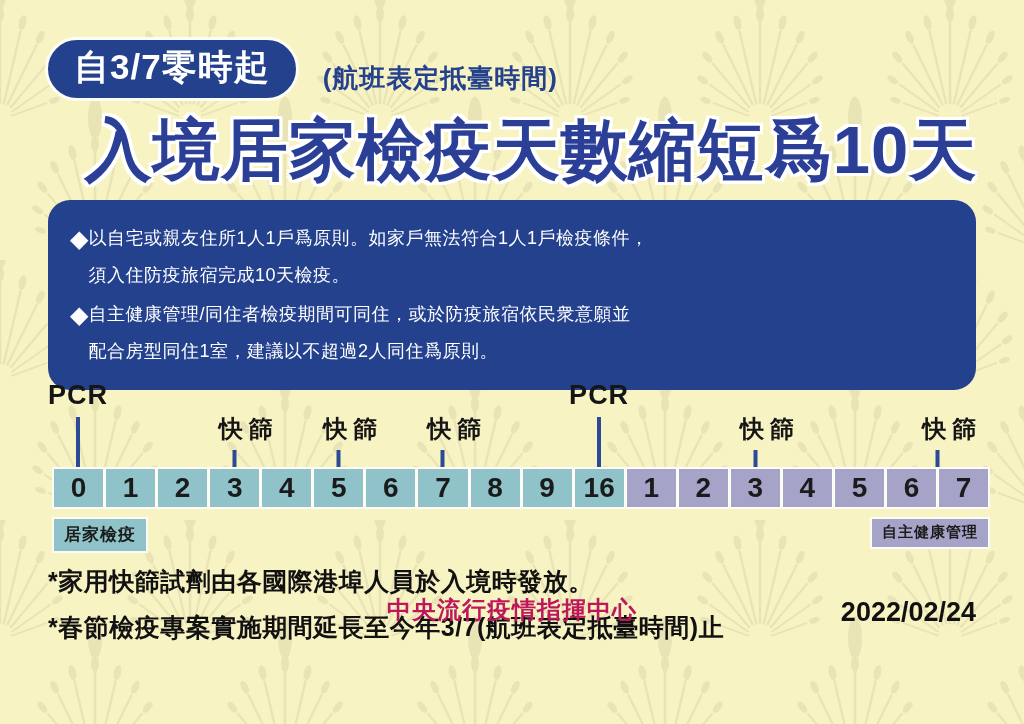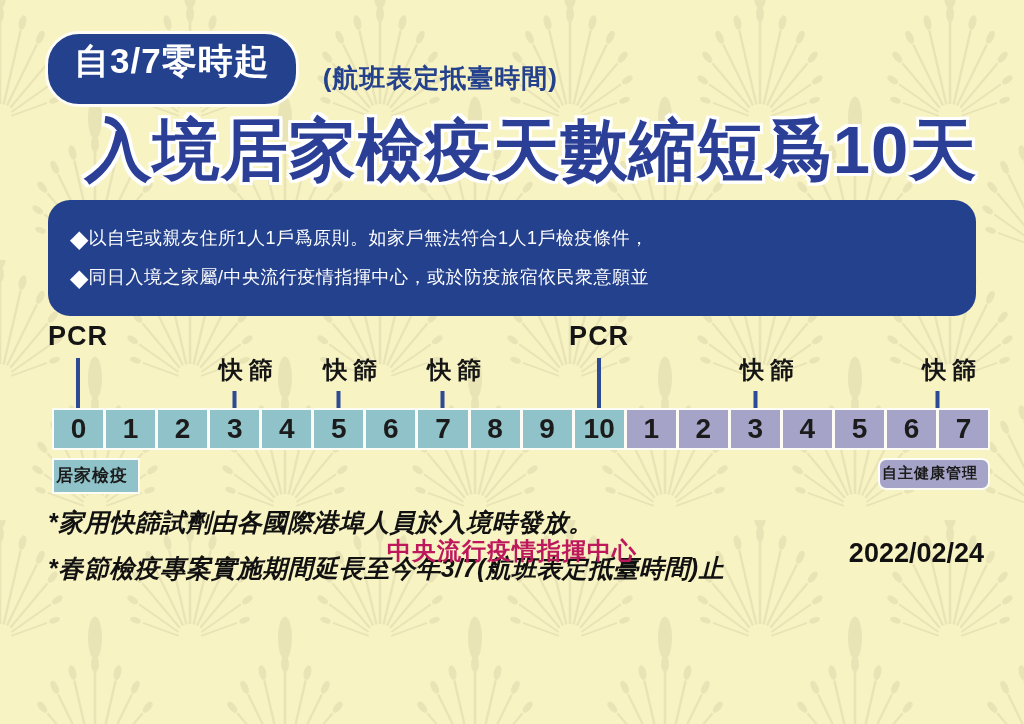--- a/index.html
+++ b/index.html
@@ -20,21 +20,21 @@
   .header-row{
     display:flex;align-items:center;
     margin:36px 0 0 45px;height:66px;
   }
   .badge-pill{
     background:var(--blue,#24418e);
     color:#fff;
     border:3px solid #fdfdf6;
     border-radius:34px;
     font-size:35px;font-weight:bold;
-    padding:8px 26px 24px 26px;
+    padding:8px 26px 12px 26px;
     letter-spacing:1px;
     line-height:1.1;
   }
   .badge-note{
     color:var(--blue,#24418e);
     font-size:26px;font-weight:bold;
     margin-left:24px;margin-top:18px;
     letter-spacing:1px;
   }
   .main-title{
@@ -70,21 +70,21 @@
   .bullet-text{font-size:18px;font-weight:normal;line-height:37px;letter-spacing:0.5px;}
   .bullet-line{white-space:nowrap;}
 
   
   .timeline-wrap{
     position:relative;
     margin:0 34px 0 52px;   
   }
   .markers{
     position:relative;
-    height:92px;
+    height:77px;
   }
   .marker{
     position:absolute;bottom:0;
     display:flex;flex-direction:column;align-items:center;
     transform:translateX(-50%);
   }
   .marker .mlabel{
     font-weight:bold;color:#151515;white-space:nowrap;
   }
   .marker.pcr .mlabel{font-size:27px;letter-spacing:1px;margin-bottom:6px;}
@@ -111,41 +111,41 @@
   .cell.q{background:var(--teal,#8fc3c9);}
   .cell.s{background:var(--purple,#a5a4c8);}
 
   .phase-row{
     position:relative;height:36px;margin-top:8px;
   }
   .phase-badge{
     position:absolute;top:0;
     border:2px solid #fdfdf6;
     font-weight:bold;color:#1b1b1b;
-    padding:4px 10px 5px 2px;
+    padding:4px 10px 5px 10px;
     white-space:nowrap;
   }
   .phase-badge.q{left:0;background:var(--teal,#8fc3c9);font-size:17px;letter-spacing:1px;}
-  .phase-badge.s{right:0;background:var(--purple,#a5a4c8);font-size:15px;letter-spacing:1px;border-radius:8px;}
+  .phase-badge.s{right:0;background:var(--purple,#a5a4c8);font-size:15px;letter-spacing:1px;}
 
   
-  .footnotes{margin:12px 48px 0 48px;font-style:italic;}
+  .footnotes{margin:12px 48px 0 48px;}
   .footnote{
     font-size:25px;font-weight:bold;color:#111;
     letter-spacing:0.5px;
     margin-bottom:13px;white-space:nowrap;
   }
   .footer-org{
     position:absolute;left:0;right:0;bottom:18px;
     text-align:center;
     font-size:24px;font-weight:bold;color:#be185d;
     letter-spacing:1px;
   }
   .footer-date{
-    position:absolute;right:40px;bottom:16px;
+    position:absolute;right:48px;bottom:16px;
     font-size:27px;font-weight:bold;color:#111;
   }
 </style>
 </head>
 <body>
 
 <div class="page">
 
   <svg class="bg-pattern" xmlns="http://www.w3.org/2000/svg">
     <defs>
@@ -212,26 +212,28 @@
       <div class="badge-note">(航班表定抵臺時間)</div>
     </div>
     <div class="main-title">入境居家檢疫天數縮短爲10天</div>
 
     <div class="info-box">
 
     <div class="bullet-row">
           <span class="bullet-sym">◆</span>
           <div class="bullet-text">
             <div class="bullet-line">以自宅或親友住所1人1戶爲原則。如家戶無法符合1人1戶檢疫條件，</div>
+            <div class="bullet-line">須入住防疫旅宿完成10天檢疫。</div>
           </div>
         </div>
         <div class="bullet-row">
           <span class="bullet-sym">◆</span>
           <div class="bullet-text">
-            <div class="bullet-line">同日入境之家屬/中央流行疫情指揮中心，或於防疫旅宿依民衆意願並</div>
+            <div class="bullet-line">自主健康管理/同住者檢疫期間可同住，或於防疫旅宿依民衆意願並</div>
+            <div class="bullet-line">配合房型同住1室，建議以不超過2人同住爲原則。</div>
           </div>
         </div>
       </div>
 
     <div class="timeline-wrap">
       <div class="markers">
           <div class="marker pcr" style="left: 2.78%;">
             <div class="mlabel">PCR</div>
             <div class="tick"></div>
           </div>
@@ -264,21 +266,21 @@
           <div class="cell q">0</div>
           <div class="cell q">1</div>
           <div class="cell q">2</div>
           <div class="cell q">3</div>
           <div class="cell q">4</div>
           <div class="cell q">5</div>
           <div class="cell q">6</div>
           <div class="cell q">7</div>
           <div class="cell q">8</div>
           <div class="cell q">9</div>
-          <div class="cell q">10</div>
+          <div class="cell q">16</div>
           <div class="cell s">1</div>
           <div class="cell s">2</div>
           <div class="cell s">3</div>
           <div class="cell s">4</div>
           <div class="cell s">5</div>
           <div class="cell s">6</div>
           <div class="cell s">7</div>
         </div>
       <div class="phase-row">
         <div class="phase-badge q">居家檢疫</div>

